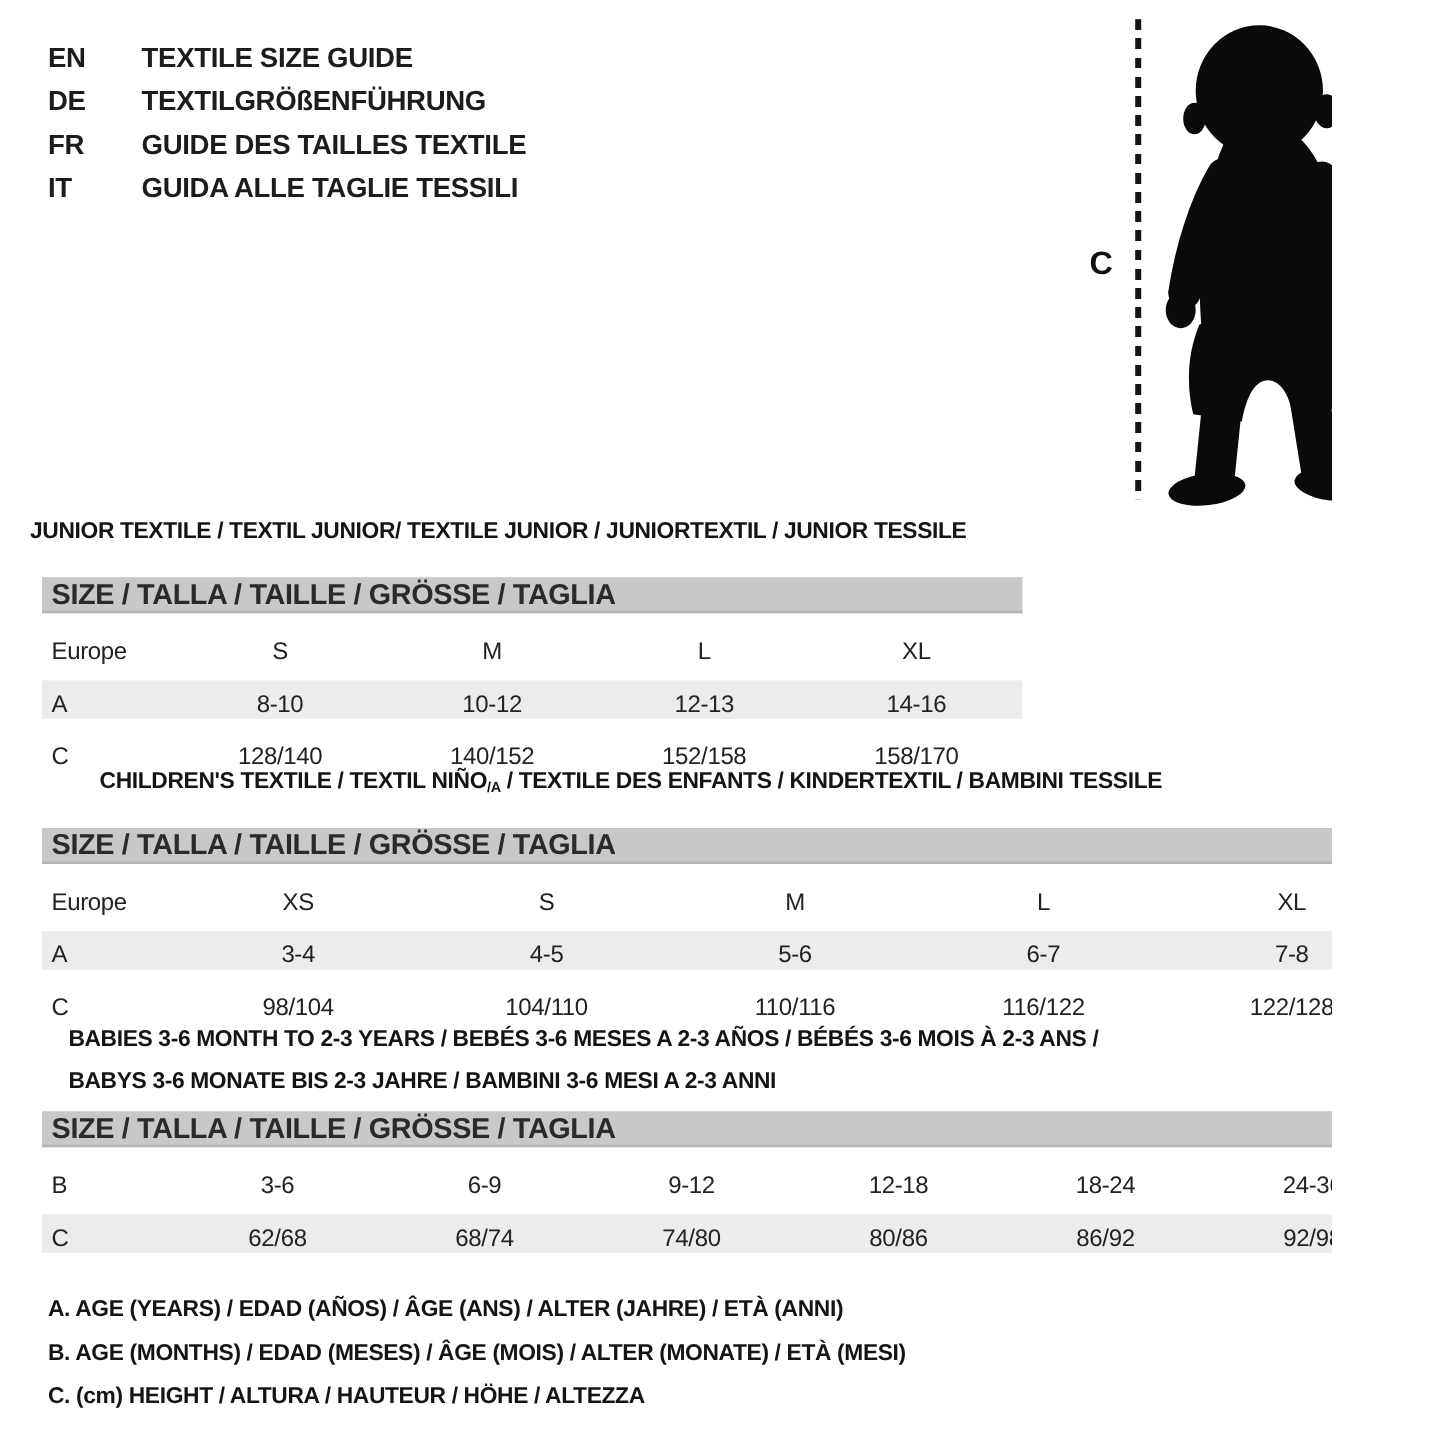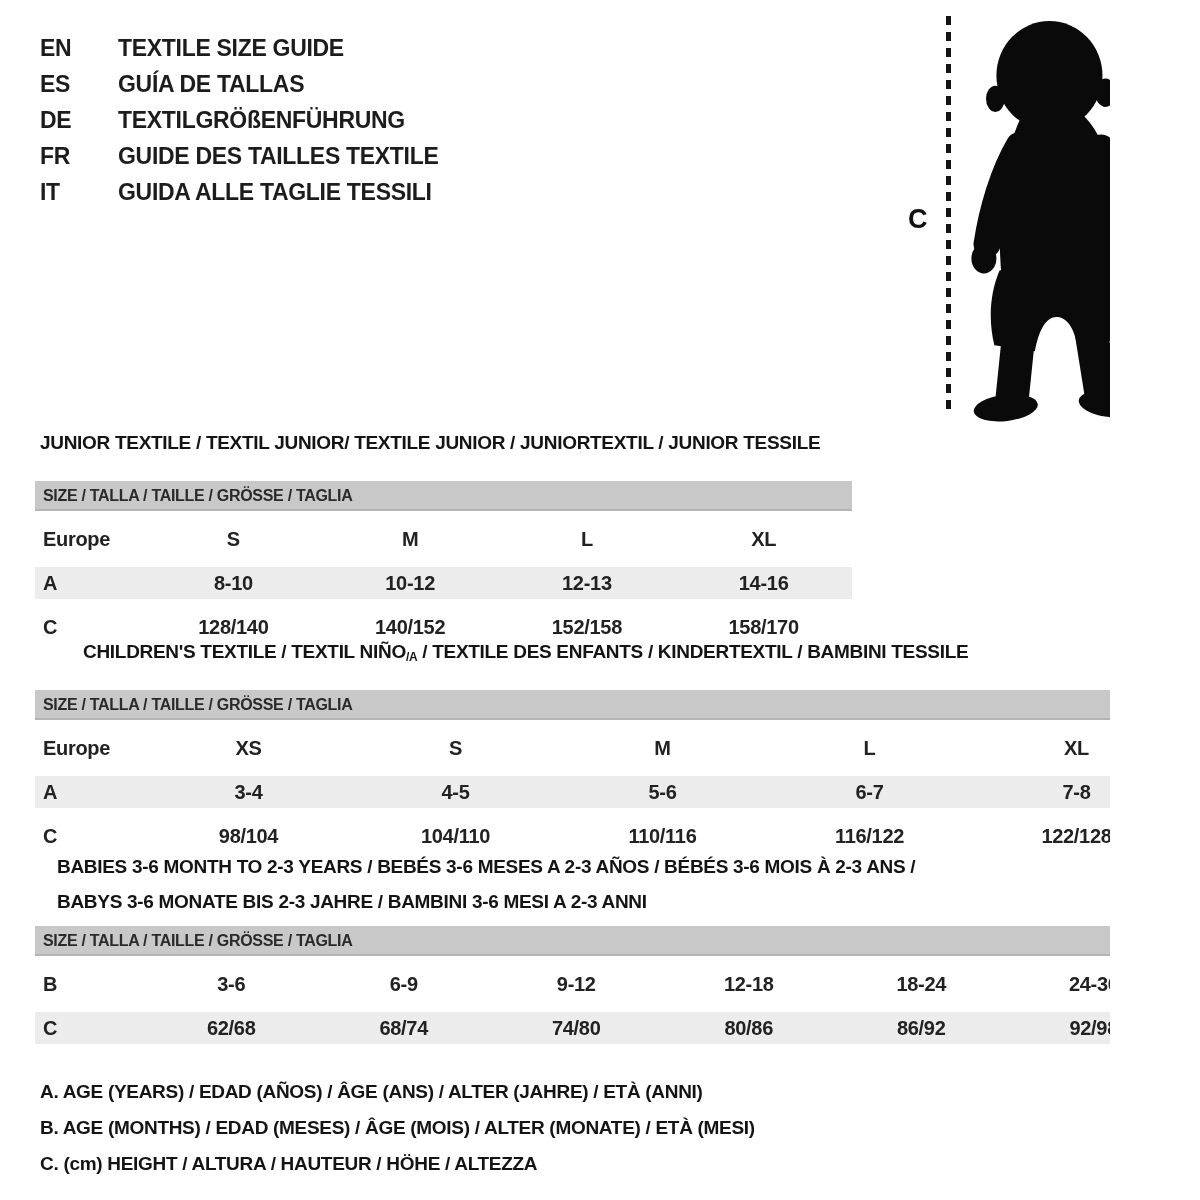--- a/index.html
+++ b/index.html
@@ -14,55 +14,51 @@
   .lang-label{font-weight:700;font-size:23px;letter-spacing:-0.3px;white-space:nowrap;text-align:right;}
   
   .figure-c{position:absolute;left:908px;top:204px;font-size:27px;font-weight:700;color:#111;}
   .dash-line{
     position:absolute;left:946px;top:16px;width:5px;height:400px;
     background:repeating-linear-gradient(180deg,#141414 0 9px,transparent 9px 16px);
   }
   .toddler{position:absolute;left:960px;top:18px;width:182px;height:404px;}
   
   .tbl-title{position:absolute;margin:0;font-size:19px;font-weight:700;letter-spacing:-0.3px;white-space:nowrap;color:#141414;}
-  .title-junior{left:40px;top:432px;}
+  .title-junior{left:25px;top:432px;}
   .title-children{left:40px;top:641px;margin-left:43px;}
   .title-babies{left:57px;top:849px;line-height:35px;}
   .title-sub{font-size:12px;vertical-align:-3px;}
   
   .sizetbl{position:absolute;}
   .tbl-junior{left:35px;top:481px;width:817px;}
   .tbl-children{left:35px;top:690px;width:1145px;}
   .tbl-babies{left:35px;top:926px;width:1145px;}
   .size-head{
     height:30px;line-height:29px;background:#c8c8c8;border-bottom:2px solid #b4b4b4;
-    box-sizing:border-box;padding-left:8px;font-size:16px;font-weight:700;color:#2a2a2a;
+    box-sizing:border-box;padding-left:8px;font-size:24px;font-weight:700;color:#2a2a2a;
     letter-spacing:-0.3px;margin-bottom:4px;
   }
-  .trow{display:flex;height:32px;align-items:center;font-size:20px;font-weight:700;letter-spacing:-0.3px;color:#222;margin-top:12px;}
+  .trow{display:flex;height:32px;align-items:flex-end;font-size:20px;font-weight:400;letter-spacing:-0.3px;color:#222;margin-top:12px;}
   .trow.shaded{background:#ececec;}
   .cell{flex:1;text-align:center;}
   .cell.label{flex:0 0 110px;text-align:left;padding-left:8px;box-sizing:border-box;}
   
   .legend{position:absolute;left:40px;top:1074px;}
   .legend-line{font-size:19px;font-weight:700;letter-spacing:-0.3px;line-height:36px;white-space:nowrap;color:#141414;}
 </style>
 </head>
 <body>
 
 <div class="canvas">
 
   <div class="lang-block">
     <div class="lang-row">
       <span class="lang-code">EN</span>
       <span class="lang-label">TEXTILE SIZE GUIDE</span>
-    </div>
-    <div class="lang-row">
-      <span class="lang-code">ES</span>
-      <span class="lang-label">GUÍA DE TALLAS</span>
     </div>
     <div class="lang-row">
       <span class="lang-code">DE</span>
       <span class="lang-label">TEXTILGRÖßENFÜHRUNG</span>
     </div>
     <div class="lang-row">
       <span class="lang-code">FR</span>
       <span class="lang-label">GUIDE DES TAILLES TEXTILE</span>
     </div>
     <div class="lang-row">

